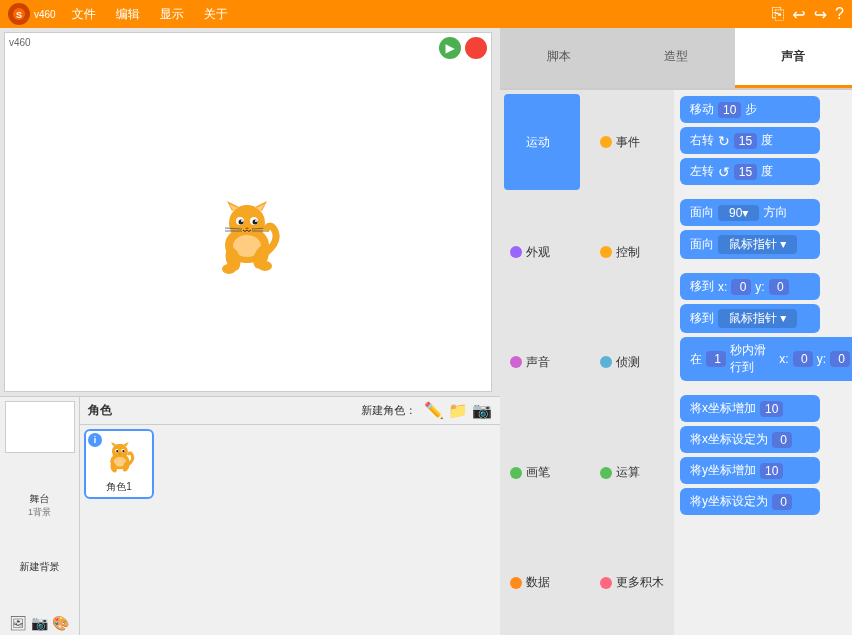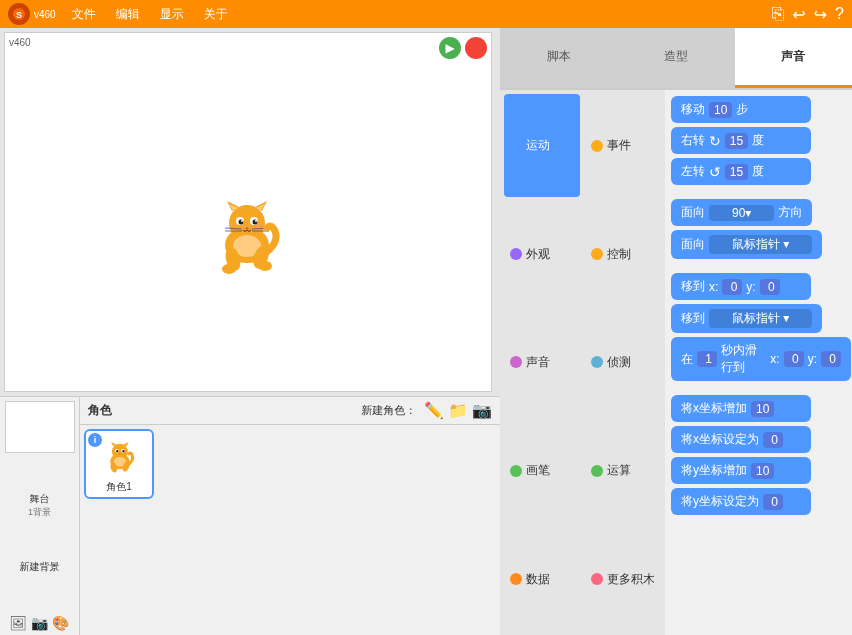--- a/index.html
+++ b/index.html
@@ -324,38 +324,38 @@
       padding: 1px 5px;
       color: white;
       font-size: 12px;
       min-width: 20px;
       text-align: right;
     }
     .block-gap { height: 6px; }
     .block-dropdown {
       background: rgba(0,0,0,0.15);
       border-radius: 4px;
-      padding: 1px 23px;
+      padding: 1px 11px;
       color: white;
       font-size: 12px;
       display: flex;
       align-items: center;
       gap: 2px;
     }
 
     
     #blocks-list::-webkit-scrollbar { width: 6px; }
     #blocks-list::-webkit-scrollbar-track { background: #e0e0e0; }
     #blocks-list::-webkit-scrollbar-thumb { background: #aaa; border-radius: 3px; }
 
     
     #categories-grid {
       display: grid;
       grid-template-columns: 1fr 1fr;
-      gap: 5px;
+      gap: 14px;
       padding: 4px;
     }
   </style>
 </head>
 <body>
 
 <div id="menubar">
   <div style="display:flex;align-items:center;gap:4px;">
     <div style="background:#cc4400;border-radius:50%;width:22px;height:22px;display:flex;align-items:center;justify-content:center;">
       <svg width="14" height="14" viewBox="0 0 14 14">

